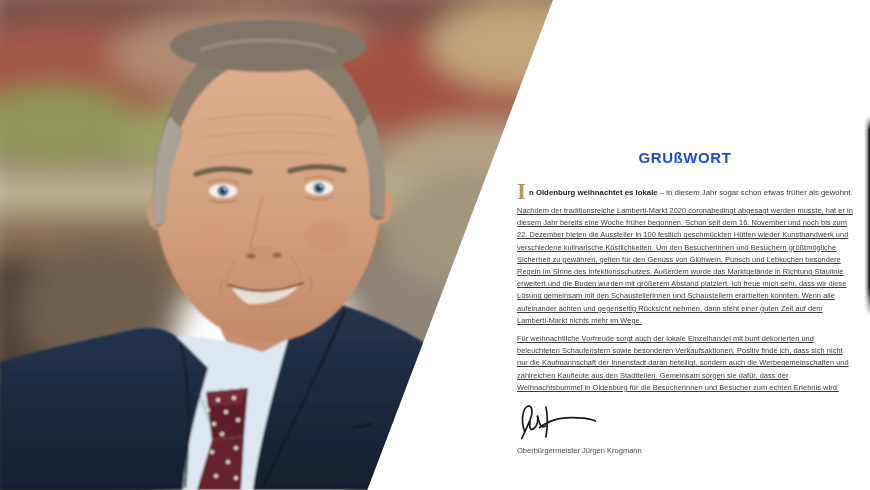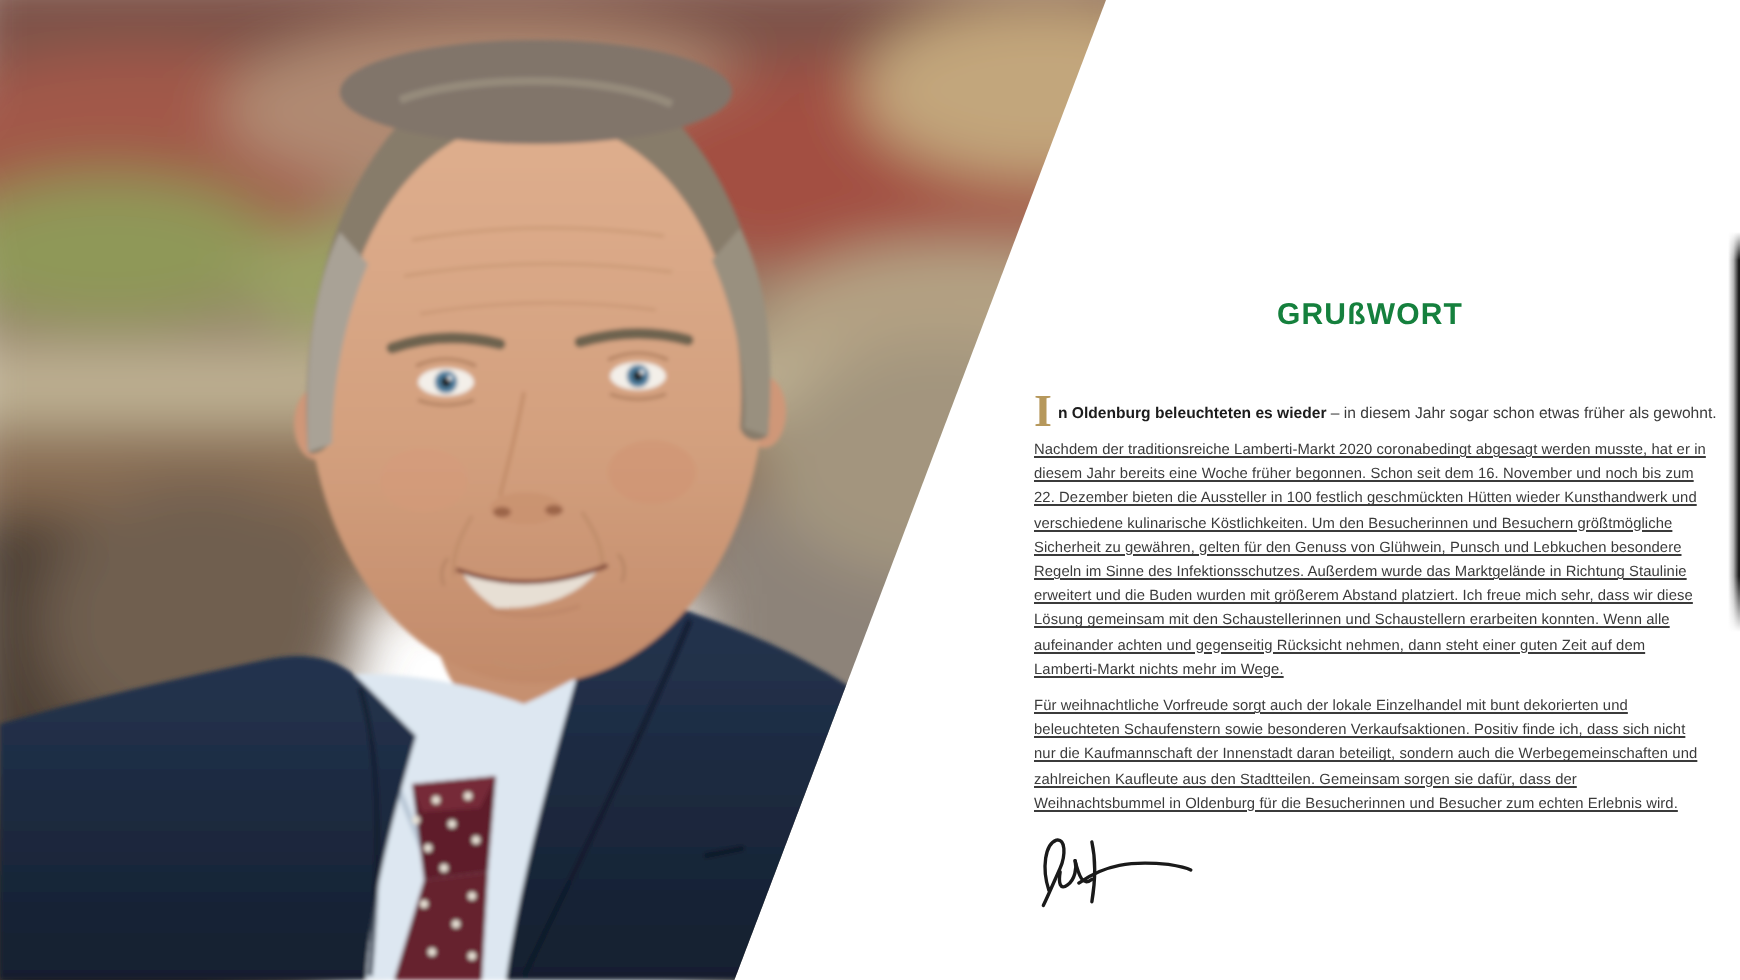--- a/index.html
+++ b/index.html
@@ -11,22 +11,22 @@
   .photo{
     position:absolute;left:0;top:0;width:553px;height:490px;
     clip-path:polygon(0 0,100% 0,66.4% 100%,0 100%);
   }
   .photo svg{display:block;width:553px;height:490px;}
   
   .content{
     position:absolute;left:517px;top:149px;width:336px;color:#3b3b3b;
   }
   .title{
-    margin:0 0 34px 0;font-size:15px;font-weight:bold;letter-spacing:.6px;
-    color:#15803d;text-align:center;line-height:18px;
+    margin:0 0 20px 0;font-size:15px;font-weight:bold;letter-spacing:.6px;
+    color:#1d4ed8;text-align:center;line-height:18px;
   }
   .intro{font-size:7.8px;line-height:12px;color:#3b3b3b;white-space:nowrap;}
   .intro .lead{font-weight:bold;color:#1c1c1c;}
   .dropcap{
     font-family:"Liberation Serif",serif;font-weight:bold;font-size:23px;
     color:#b6985c;line-height:0;vertical-align:-4px;margin-right:3px;
   }
   .body-para{margin:6px 0 0 0;font-size:7.4px;line-height:12.2px;letter-spacing:.05px;text-decoration:underline;}
   .closing{font-weight:bold;color:#1c1c1c;}
   .sig{margin:7px 0 0 0;height:40px;}
@@ -168,34 +168,35 @@
         <path d="M245,305 Q266,311 290,303" stroke="#bd8667" stroke-width="1.6" fill="none"></path>
         <path d="M224,279 Q219,285 222,293 M309,277 Q314,283 311,291" stroke="#b58363" stroke-width="1.4" fill="none"></path>
         <path d="M246,330 Q264,338 284,329" stroke="#c08f6e" stroke-width="1.5" fill="none" opacity="0.8"></path>
       </g>
     </svg>
   </div>
 
   <div class="content">
     <h1 class="title">GRUßWORT</h1>
 
-    <div class="intro"><span class="dropcap">I</span><span class="lead">n Oldenburg beleuchteten es wieder</span><span> – in diesem Jahr sogar schon etwas früher als gewohnt.</span></div>
+    <div class="intro"><span class="dropcap">I</span><span class="lead">n Oldenburg weihnachtet es lokale</span><span> – in diesem Jahr sogar schon etwas früher als gewohnt.</span></div>
 
     <p class="body-para">Nachdem der traditionsreiche Lamberti-Markt 2020 coronabedingt abgesagt werden musste, hat er in diesem Jahr bereits eine Woche früher begonnen. Schon seit dem 16. November und noch bis zum 22. Dezember bieten die Aussteller in 100 festlich geschmückten Hütten wieder Kunsthandwerk und verschiedene kulinarische Köstlichkeiten. Um den Besucherinnen und Besuchern größtmögliche Sicherheit zu gewähren, gelten für den Genuss von Glühwein, Punsch und Lebkuchen besondere Regeln im Sinne des Infektionsschutzes. Außerdem wurde das Marktgelände in Richtung Staulinie erweitert und die Buden wurden mit größerem Abstand platziert. Ich freue mich sehr, dass wir diese Lösung gemeinsam mit den Schaustellerinnen und Schaustellern erarbeiten konnten. Wenn alle aufeinander achten und gegenseitig Rücksicht nehmen, dann steht einer guten Zeit auf dem Lamberti-Markt nichts mehr im Wege.</p>
     <p class="body-para">Für weihnachtliche Vorfreude sorgt auch der lokale Einzelhandel mit bunt dekorierten und beleuchteten Schaufenstern sowie besonderen Verkaufsaktionen. Positiv finde ich, dass sich nicht nur die Kaufmannschaft der Innenstadt daran beteiligt, sondern auch die Werbegemeinschaften und zahlreichen Kaufleute aus den Stadtteilen. Gemeinsam sorgen sie dafür, dass der Weihnachtsbummel in Oldenburg für die Besucherinnen und Besucher zum echten Erlebnis wird.</p>
 
     <div class="sig">
       <svg width="84" height="40" viewBox="0 0 90 42" xmlns="http://www.w3.org/2000/svg">
         <g stroke="#1a1a1a" stroke-width="1.8" fill="none" stroke-linecap="round">
           <path d="M8,32 C4,20 6,7 12,5 C17,4 17,13 14,20 C10,29 7,36 5,40"></path>
           <path d="M14,22 C13,28 14,32 18,29 C22,26 23,20 22,16"></path>
           <path d="M22,16 C24,24 26,30 31,26"></path>
           <path d="M31,6 C33,15 33,26 31,38"></path>
           <path d="M24,28 C38,18 52,16 72,18 C78,19 82,20 84,21"></path>
         </g>
       </svg>
     </div>
 
+    <div class="signatory">Oberbürgermeister Jürgen Krogmann</div>
   </div>
 
   <div class="page-edge"></div>
 
 </div>
 
 </body></html>

